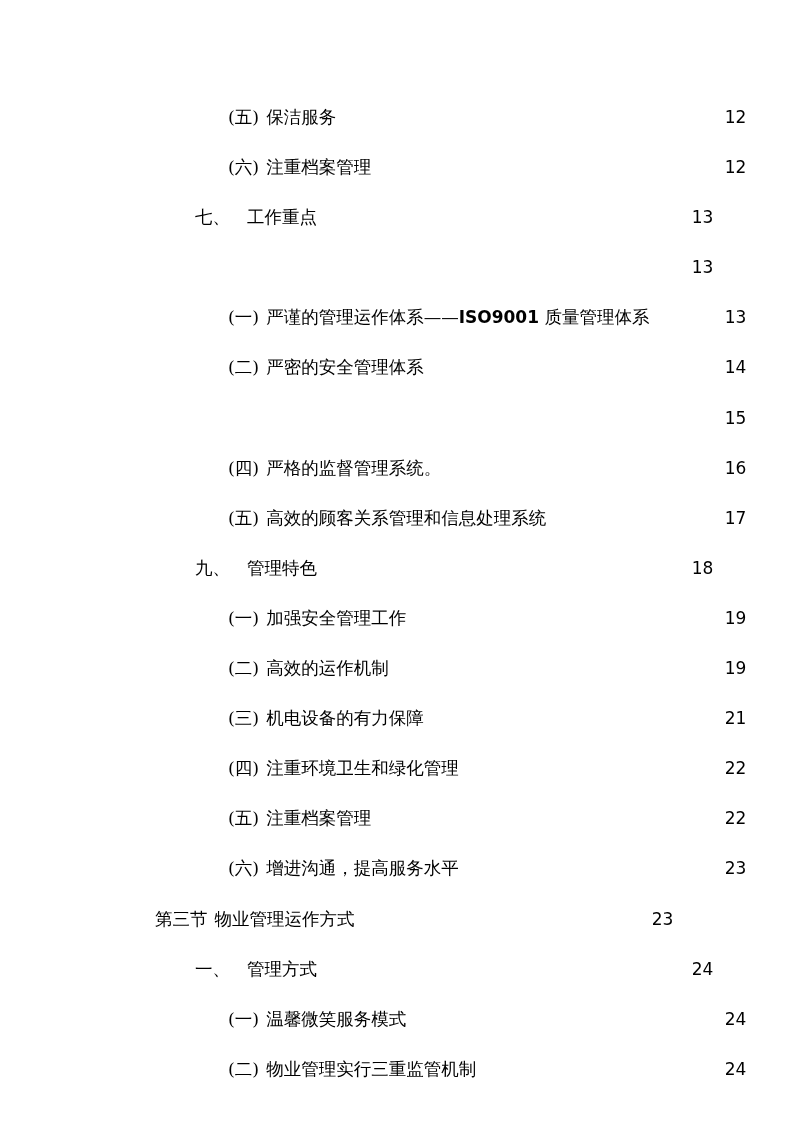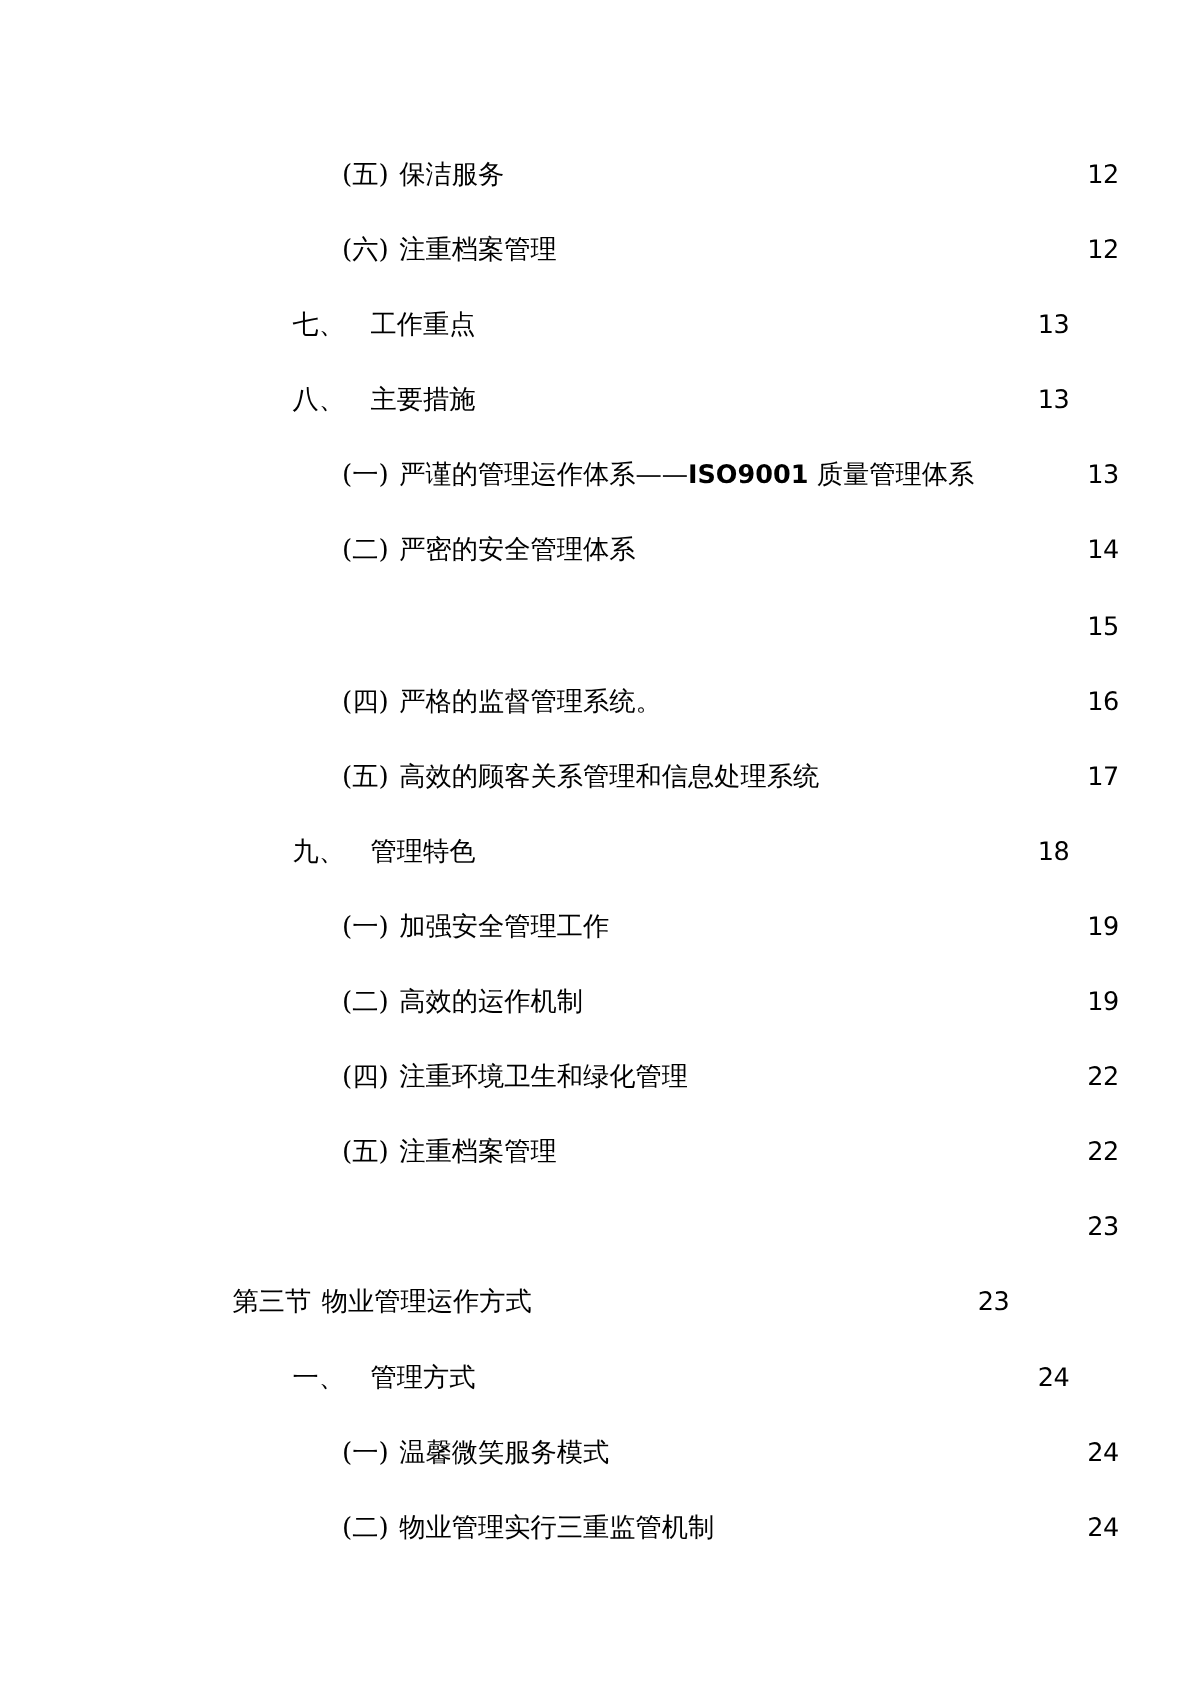--- a/index.html
+++ b/index.html
@@ -121,21 +121,20 @@
         <span class="toc-label"><span class="num-paren">(六)</span><span>注重档案管理</span></span>
         <span class="leader gap-none"></span>
         <span class="pageno">12</span>
       </div>
       <div class="toc-row lvl-2">
         <span class="toc-label"><span class="num-cn">七、</span><span>工作重点</span></span>
         <span class="leader gap-wide"></span>
         <span class="pageno">13</span>
       </div>
       <div class="toc-row lvl-2">
-        <span class="toc-label"><span class="num-cn">八、</span><span>主要措施</span></span>
         <span class="leader gap-wide"></span>
         <span class="pageno">13</span>
       </div>
       <div class="toc-row lvl-3 no-leader">
         <span class="toc-label"><span class="num-paren">(一)</span><span>严谨的管理运作体系——<span class="latin">ISO9001</span> 质量管理体系</span></span>
         <span class="pageno">13</span>
       </div>
       <div class="toc-row lvl-3">
         <span class="toc-label"><span class="num-paren">(二)</span><span>严密的安全管理体系</span></span>
         <span class="leader gap-wide"></span>
@@ -164,30 +163,36 @@
         <span class="toc-label"><span class="num-paren">(一)</span><span>加强安全管理工作</span></span>
         <span class="leader gap-wide"></span>
         <span class="pageno">19</span>
       </div>
       <div class="toc-row lvl-3">
         <span class="toc-label"><span class="num-paren">(二)</span><span>高效的运作机制</span></span>
         <span class="leader gap-none"></span>
         <span class="pageno">19</span>
       </div>
       <div class="toc-row lvl-3">
+        <span class="toc-label"><span class="num-paren">(三)</span><span>机电设备的有力保障</span></span>
+        <span class="leader gap-wide"></span>
+        <span class="pageno">21</span>
+      </div>
+      <div class="toc-row lvl-3">
         <span class="toc-label"><span class="num-paren">(四)</span><span>注重环境卫生和绿化管理</span></span>
         <span class="leader gap-none"></span>
         <span class="pageno">22</span>
       </div>
       <div class="toc-row lvl-3">
         <span class="toc-label"><span class="num-paren">(五)</span><span>注重档案管理</span></span>
         <span class="leader gap-none"></span>
         <span class="pageno">22</span>
       </div>
       <div class="toc-row lvl-3">
+        <span class="toc-label"><span class="num-paren">(六)</span><span>增进沟通，提高服务水平</span></span>
         <span class="leader gap-none"></span>
         <span class="pageno">23</span>
       </div>
       <div class="toc-row lvl-1">
         <span class="toc-label"><span class="num-paren">第三节</span><span>物业管理运作方式</span></span>
         <span class="leader gap-wide"></span>
         <span class="pageno">23</span>
       </div>
       <div class="toc-row lvl-2">
         <span class="toc-label"><span class="num-cn">一、</span><span>管理方式</span></span>

